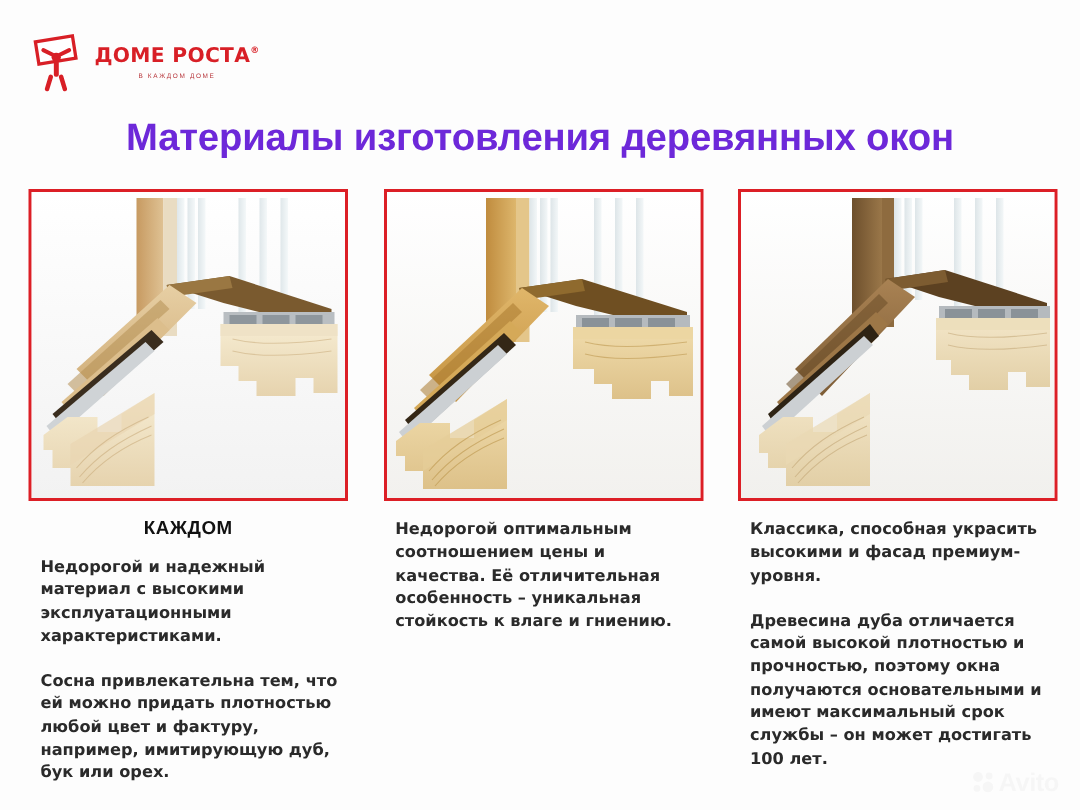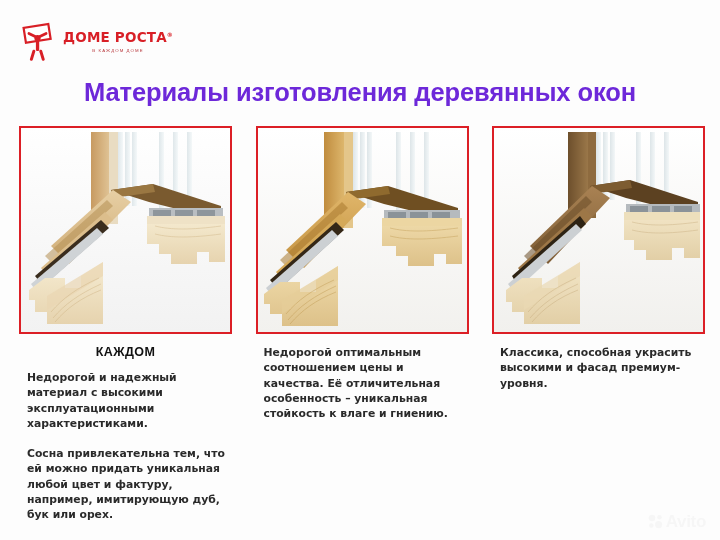--- a/index.html
+++ b/index.html
@@ -176,21 +176,21 @@
         </g>
         <g stroke="#cdb183" stroke-width=".7" fill="none" opacity=".6">
           <path d="M134 98 C150 102 170 102 200 98"></path>
           <path d="M134 106 C150 110 170 110 200 106"></path>
         </g>
       </svg>
     </div>
     <div class="heading">КАЖДОМ</div>
     <div class="body">
       <p>Недорогой и надежный материал с высокими эксплуатационными характеристиками.</p>
-      <p>Сосна привлекательна тем, что ей можно придать уникальная любой цвет и фактуру, например, имитирующую дуб, бук или орех.</p>
+      <p>Сосна привлекательна тем, что ей можно придать плотностью любой цвет и фактуру, например, имитирующую дуб, бук или орех.</p>
     </div>
   </div>
 
   <div class="col">
     <div class="frame">
       <svg viewBox="0 0 209 204" xmlns="http://www.w3.org/2000/svg">
         <defs>
           <linearGradient id="l-bg" x1="0" y1="0" x2="0" y2="1">
             <stop offset="0" stop-color="#ffffff"></stop>
               <stop offset="1" stop-color="#f2f1ee"></stop>
@@ -307,20 +307,21 @@
           <path d="M34 184 C46 170 60 160 82 150"></path>
         </g>
         <g stroke="#c6ab7c" stroke-width=".7" fill="none" opacity=".6">
           <path d="M138 94 C154 98 174 98 204 94"></path>
           <path d="M138 102 C154 106 174 106 204 102"></path>
         </g>
       </svg>
     </div>
     <div class="body">
       <p>Классика, способная украсить высокими и фасад премиум-уровня.</p>
+      <p>Древесина дуба отличается самой высокой плотностью и прочностью, поэтому окна получаются основательными и имеют максимальный срок службы – он может достигать 100 лет.</p>
     </div>
   </div>
 
 </div>
 
 <div id="avito">
   <span id="avito-mark">
     <svg viewBox="0 0 15 15" xmlns="http://www.w3.org/2000/svg">
       <g fill="#f4f4f4">
         <circle cx="4" cy="4" r="3.3"></circle>

